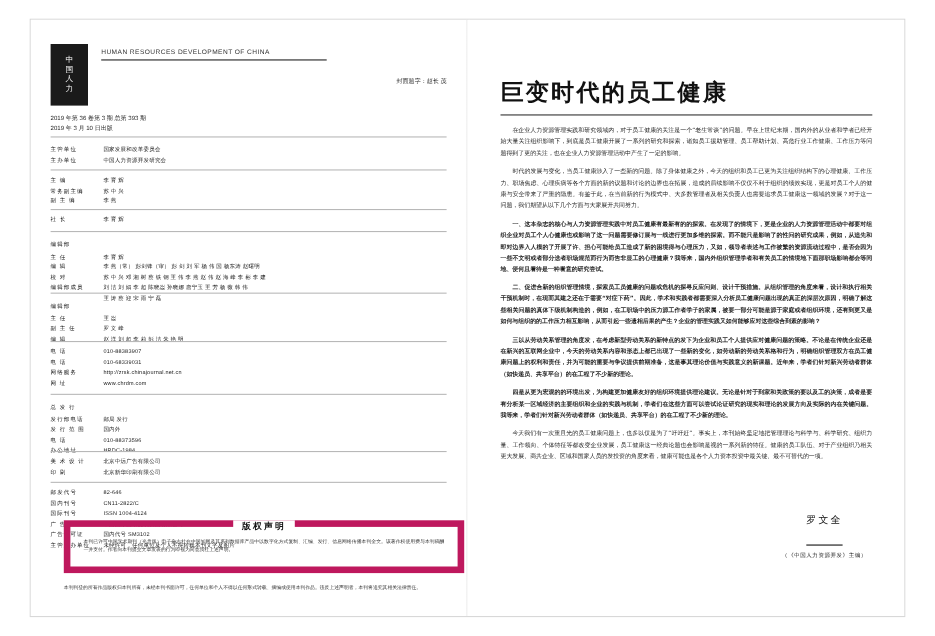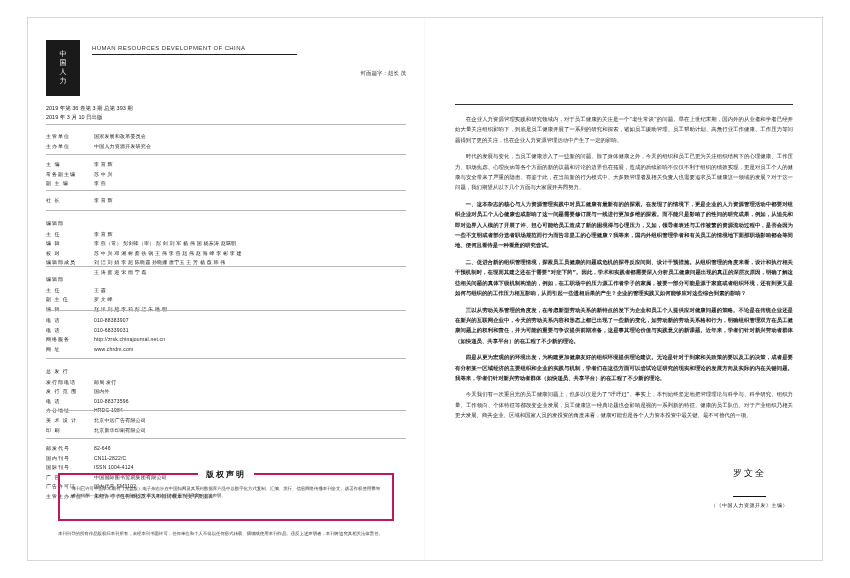--- a/index.html
+++ b/index.html
@@ -130,23 +130,23 @@
   }
   .section-head{
     font-size:5px;
     letter-spacing:1px;
     color:#111;
     margin:3px 0 2px 0;
   }
   .statement{
     position:absolute;
     left:30px;top:455px;
-    width:336px;
+    width:364px;
     height:48px;
-    border:2px solid #be185d;
+    border:6px solid #be185d;
     box-sizing:border-box;
   }
   .statement-title{
     position:absolute;
     left:50%;
     top:-6px;
     transform:translateX(-50%);
     background:#fff;
     padding:0 8px;
     font-size:8px;
@@ -422,20 +422,21 @@
         <div class="statement-title">版权声明</div>
         <div class="statement-body">本刊已许可中国学术期刊（光盘版）电子杂志社在中国知网及其系列数据库产品中以数字化方式复制、汇编、发行、信息网络传播本刊全文。该著作权使用费与本刊稿酬一并支付。作者向本刊提交文章发表的行为即视为同意我社上述声明。</div>
       </div>
 
       <div class="footnote">本刊刊登的所有作品版权归本刊所有，未经本刊书面许可，任何单位和个人不得以任何形式转载、摘编或使用本刊作品。违反上述声明者，本刊将追究其相关法律责任。</div>
     </div>
 
     <div class="gutter"></div>
 
     <div class="leaf right">
+      <div class="art-title">巨变时代的员工健康</div>
       <div class="art-rule"></div>
 
       <div class="art-body">
         <p>在企业人力资源管理实践和研究领域内，对于员工健康的关注是一个“老生常谈”的问题。早在上世纪末期，国内外的从业者和学者已经开始大量关注组织影响下，到底是员工健康开展了一系列的研究和探索，诸如员工援助管理、员工帮助计划、高危行业工作健康、工作压力等问题得到了更的关注，也在企业人力资源管理活动中产生了一定的影响。</p>
         <p>时代的发展与变化，当员工健康涉入了一些新的问题。除了身体健康之外，今天的组织和员工已更为关注组织结构下的心理健康、工作压力、职场焦虑、心理疾病等各个方面的新的议题和讨论的边界也在拓展，造成的后续影响不仅仅不利于组织的绩效实现，更是对员工个人的健康与安全带来了严重的隐患。有鉴于此，在当前新的行为模式中、大多数管理者及相关负责人也需要追求员工健康这一领域的发展？对于这一问题，我们期望从以下几个方面与大家展开共同努力。</p>
         <p class="b">一、这本杂志的核心与人力资源管理实践中对员工健康有最新有的的探索。在发现了的情境下，更是企业的人力资源管理活动中都要对组织企业对员工个人心健康也或影响了这一问题需要修订展与一线进行更加多维的探索。而不能只是影响了的性问的研究成果，例如，从追先和即对边界入人模的了开展了许、担心可能给员工造成了新的困境得与心理压力，又如，领导者表述与工作被繁的资源流动过程中，是否会因为一些不文明或者部分选者职场规范而行为而告非显工的心理健康？我等来，国内外组织管理学者和有关员工的情境地下面那职场影响都会等同地、便何且看待是一种看意的研究尝试。</p>
         <p class="b">二、促进合新的组织管理情境，探索员工员健康的问题或危机的探寻反应问则、设计干预措施。从组织管理的角度来看，设计和执行相关干预机制时，在现而其建之还在于需要“对症下药”。因此，学术和实践者都需要深入分析员工健康问题出现的真正的深层次原因，明确了解这些相关问题的真体下级机制构造的，例如，在工职场中的压力源工作者学子的家属，被要一部分可能是源于家庭或者组织环境，还有到更又是如何与组织的的工作压力相互影响，从而引起一些遗相后果的产生？企业的管理实践又如何能够应对这些综合到素的影响？</p>
         <p class="b">三以从劳动关系管理的角度发，在考虑新型劳动关系的新特点的发下为企业和员工个人提供应对健康问题的策略。不论是在传统企业还是在新兴的互联网企业中，今天的劳动关系内容和形态上都已出现了一些新的变化，如劳动新的劳动关系格和行为，明确组织管理双方在员工健康问题上的权利和责任，并为可能的重要与争议提供前期准备，这是事其理论价值与实践意义的新课题。近年来，学者们针对新兴劳动者群体（如快递员、共享平台）的在工程了不少新的理论。</p>
         <p class="b">四是从更为宏观的的环境出发，为构建更加健康友好的组织环境提供理论建议。无论是针对于到家和关政策的要以及工的决策，成者是要有分析某一区域经济的主要组织和企业的实践与机制，学者们在这些方面可以尝试论证研究的现实和理论的发展方向及实际的内在关键问题。我等来，学者们针对新兴劳动者群体（如快递员、共享平台）的在工程了不少新的理论。</p>
         <p>今天我们有一次重且光的员工健康问题上，也多以仅是为了“吁吁赶”。事实上，本刊始终坚定地把管理理论与科学与、科学研究、组织力量、工作领向、个体特征等都改变企业发展，员工健康这一经典论题也会影响是视的一系列新的特征。健康的员工队伍、对于产业组织乃相关更大发展、商共企业、区域和国家人员的发投资的角度来看，健康可能也是各个人力资本投资中最关键、最不可替代的一项。</p>

